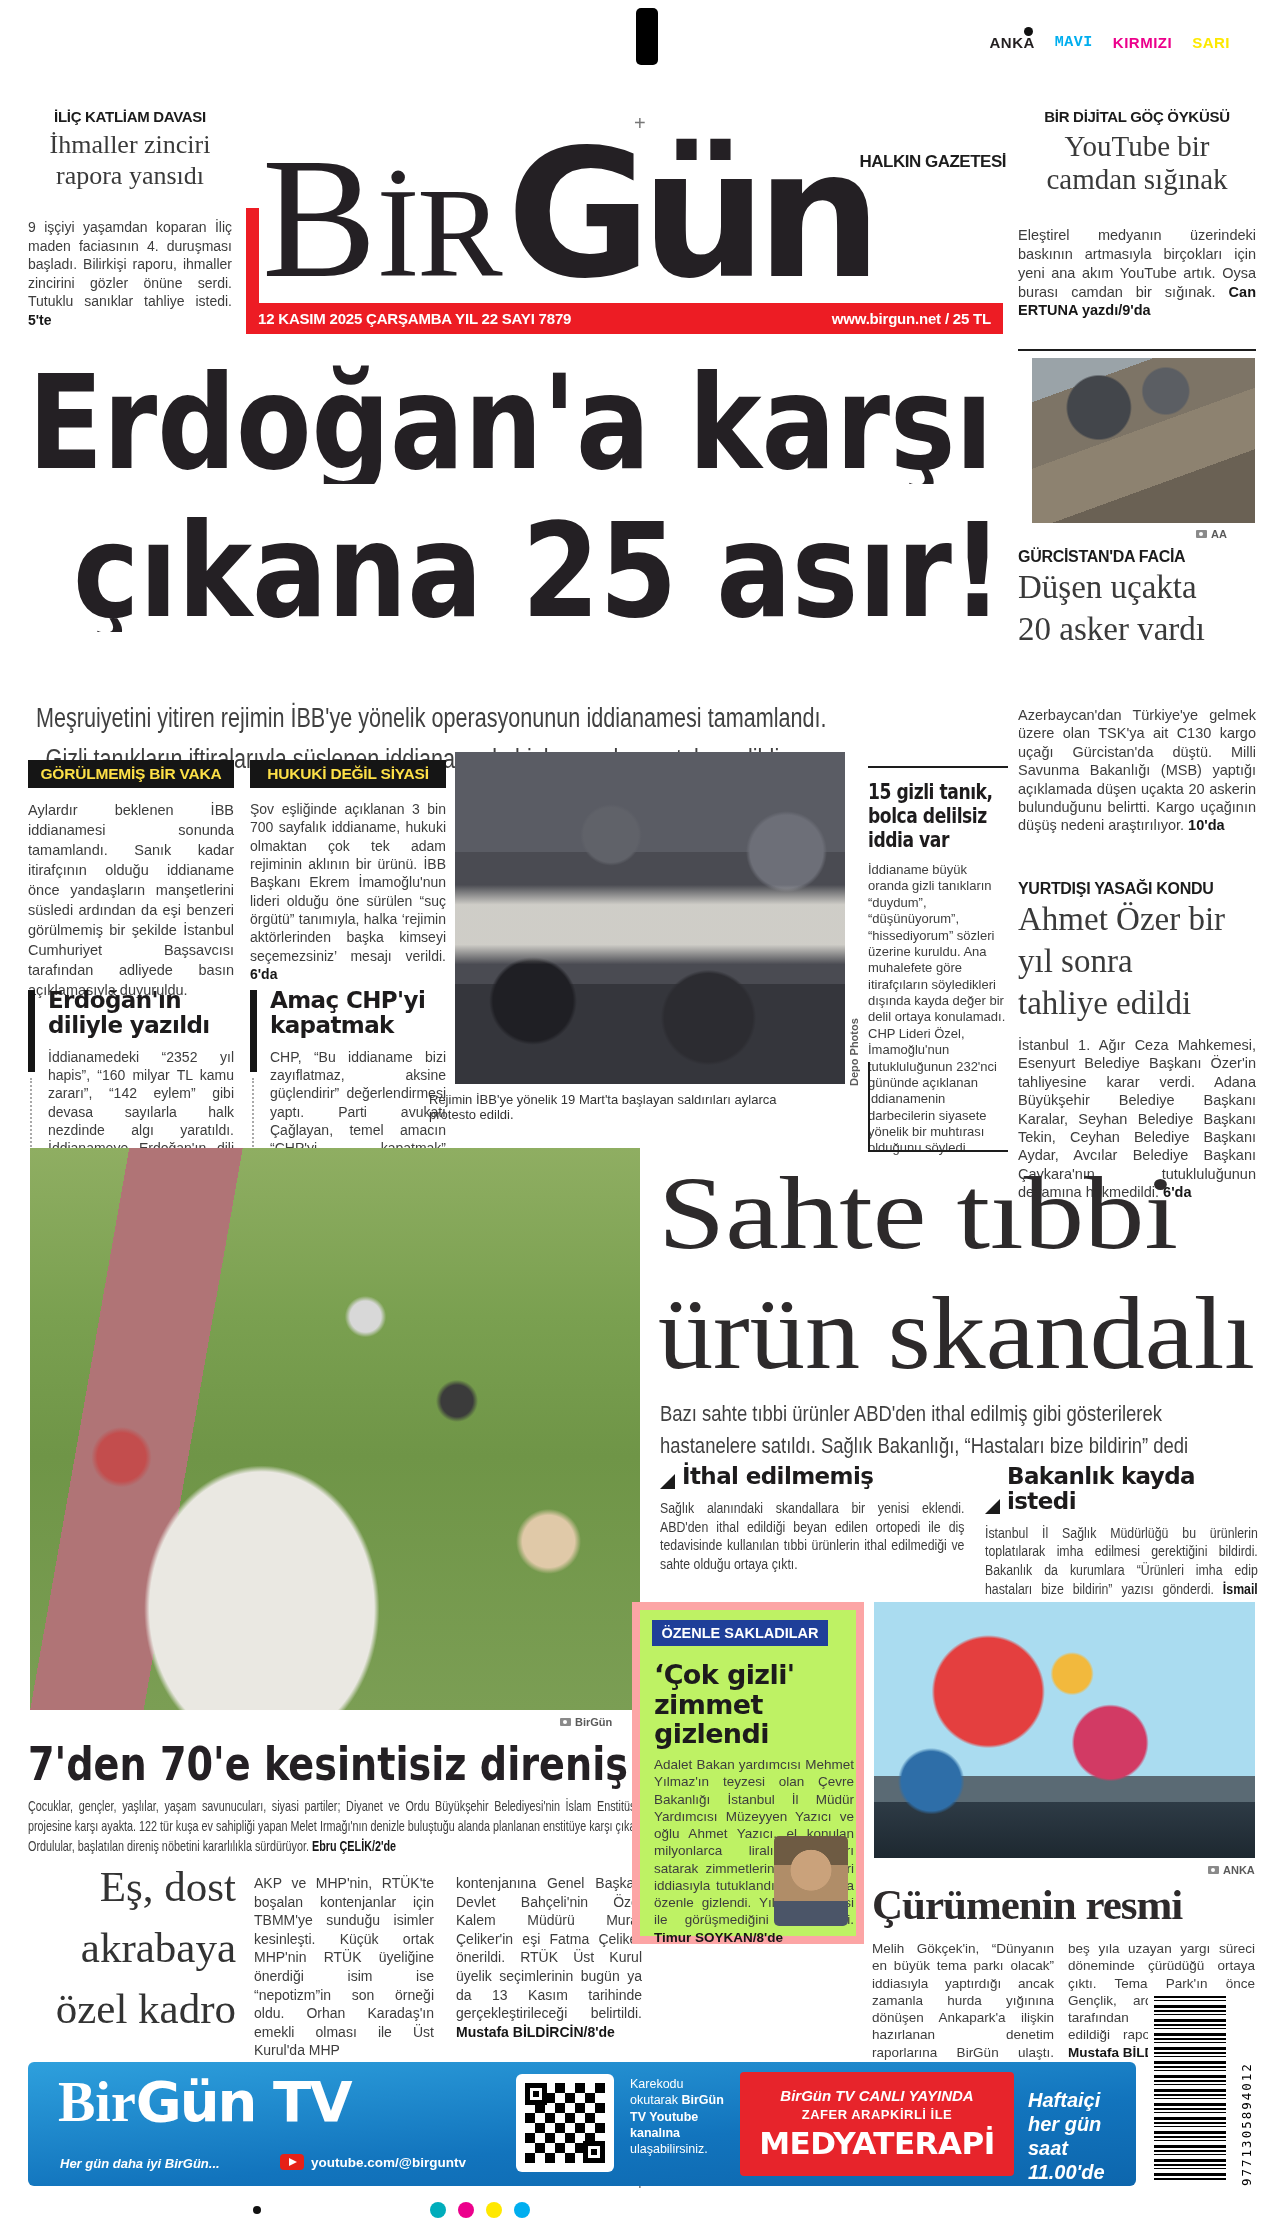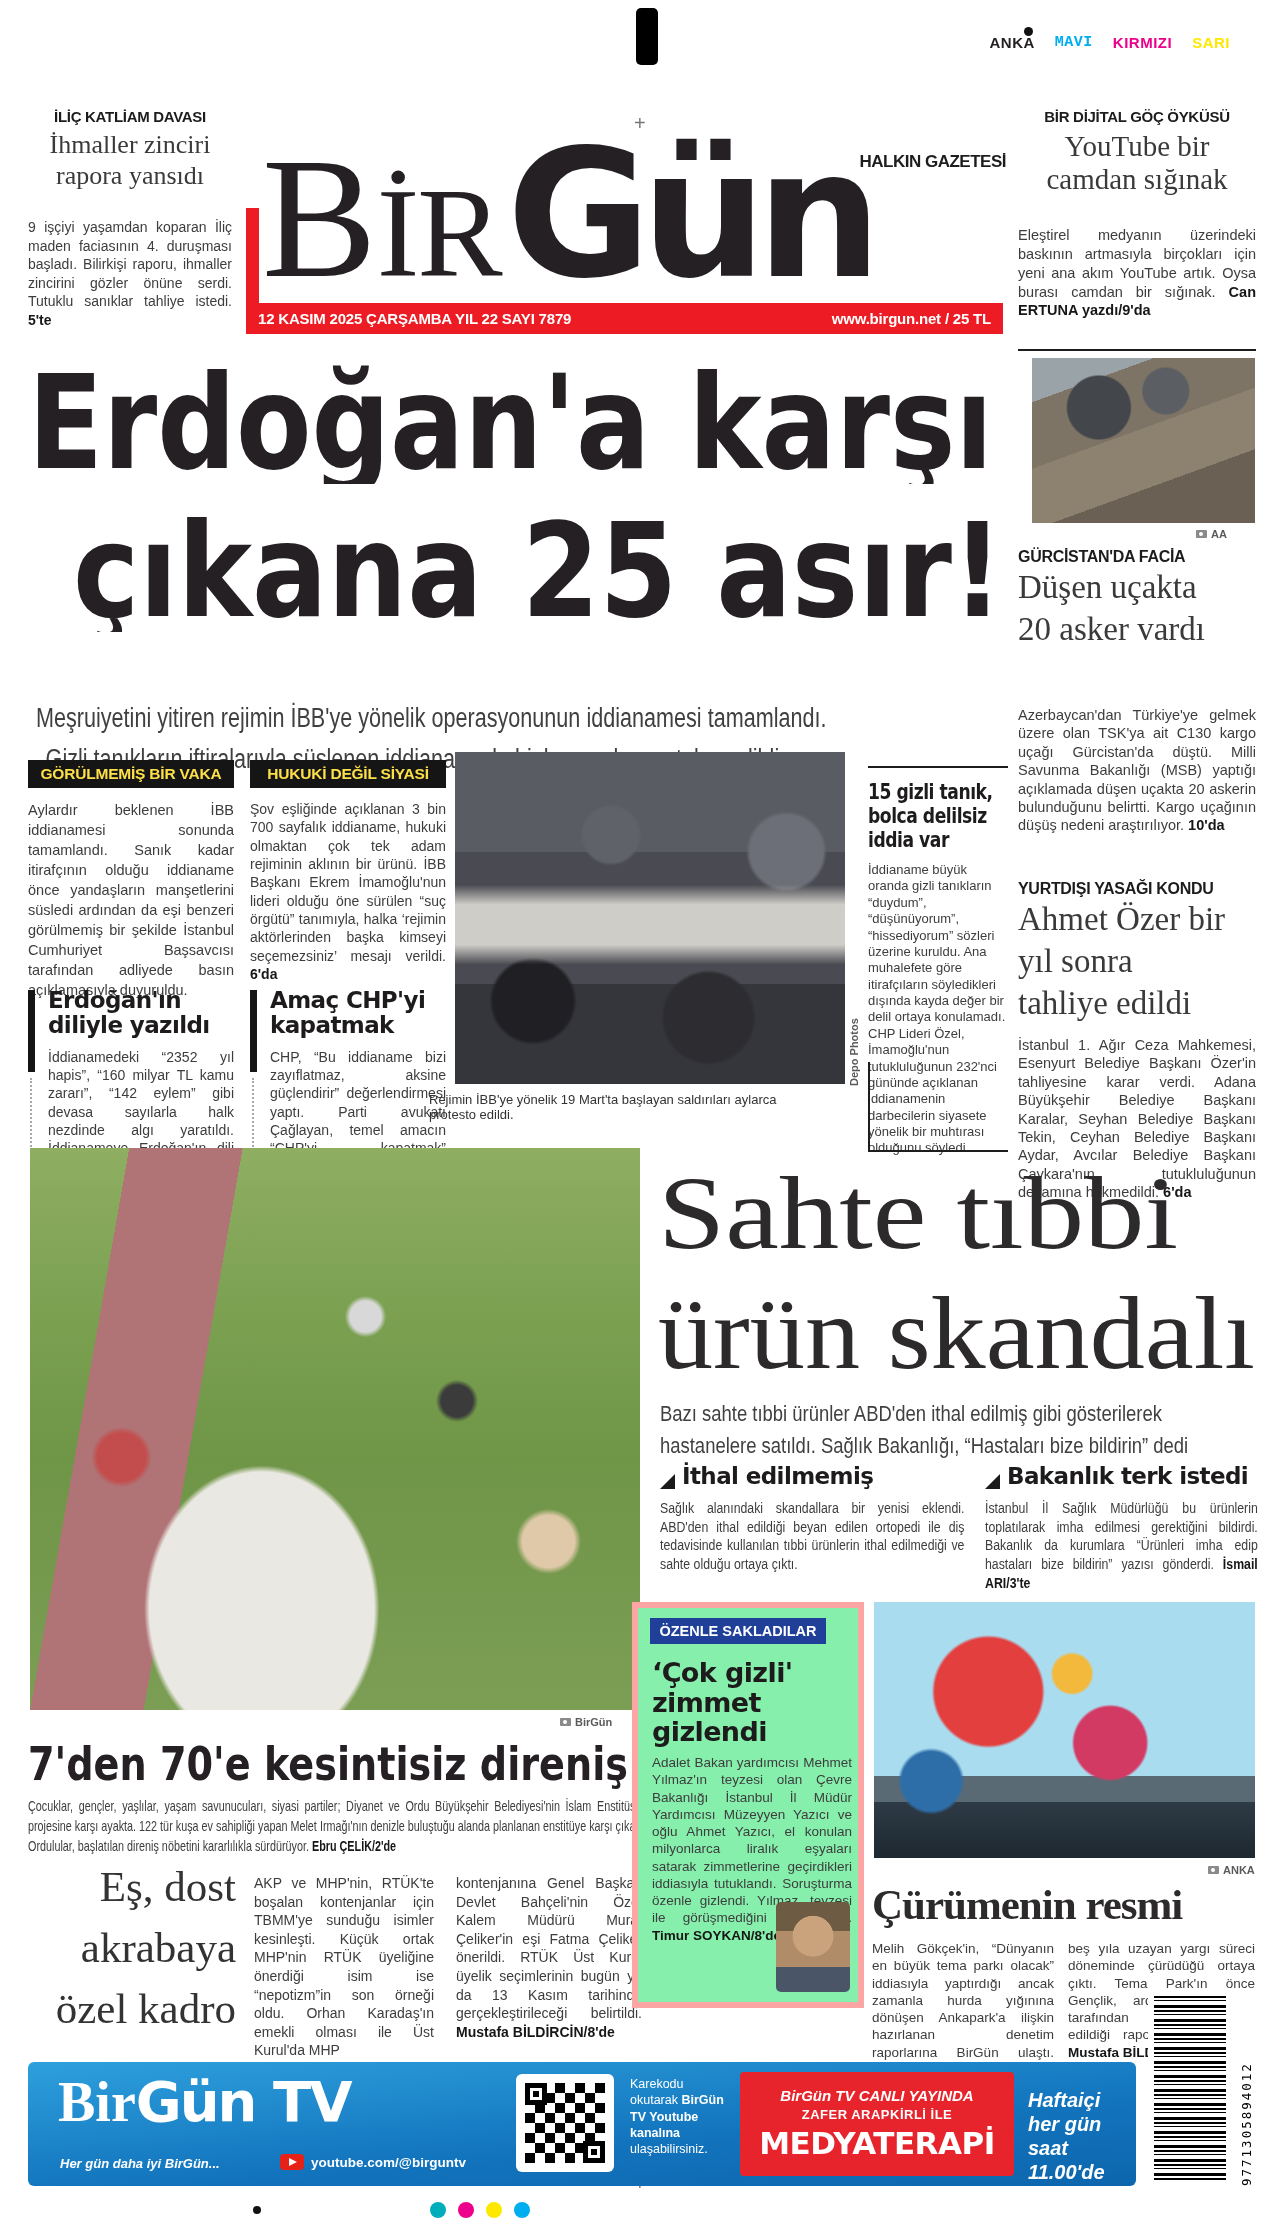--- a/index.html
+++ b/index.html
@@ -197,21 +197,21 @@
       <span class="tri"></span>
       <span class="boldhead" style="font-size:23px;">İthal edilmemiş</span>
     </div>
     <div class="cond" style="width:346px;transform:scaleX(0.88);margin-top:10px;">
       <p class="j" style="margin:0;font-size:14px;line-height:1.34;color:#3d3d3d;">Sağlık alanındaki skandallara bir yenisi eklendi. ABD'den ithal edildiği beyan edilen ortopedi ile diş tedavisinde kullanılan tıbbi ürünlerin ithal edilmediği ve sahte olduğu ortaya çıktı.</p>
     </div>
   </div>
   <div class="abs" style="left:985px;top:1464px;width:272px;">
     <div style="display:flex;align-items:flex-end;">
       <span class="tri"></span>
-      <span class="boldhead" style="font-size:23px;">Bakanlık terk istedi</span>
+      <span class="boldhead" style="font-size:23px;">Bakanlık kayda istedi</span>
     </div>
     <div class="cond" style="width:310px;transform:scaleX(0.88);margin-top:10px;">
       <p class="j" style="margin:0;font-size:14px;line-height:1.34;color:#3d3d3d;">
         <span>İstanbul İl Sağlık Müdürlüğü bu ürünlerin toplatılarak imha edilmesi gerektiğini bildirdi. Bakanlık da kurumlara “Ürünleri imha edip hastaları bize bildirin” yazısı gönderdi.</span>
         <b class="pgref">İsmail ARI/3'te</b>
       </p>
     </div>
   </div>
 
   <svg class="abs" style="left:28px;top:1734px;" width="620" height="56" viewBox="0 0 620 56">
@@ -230,21 +230,21 @@
     <div>Eş, dost</div>
     <div>akrabaya</div>
     <div>özel kadro</div>
   </div>
   <p class="abs j" style="left:254px;top:1874px;width:180px;margin:0;font-size:14px;line-height:1.33;color:#3d3d3d;">AKP ve MHP'nin, RTÜK'te boşalan kontenjanlar için TBMM'ye sunduğu isimler kesinleşti. Küçük ortak MHP'nin RTÜK üyeliğine önerdiği isim ise “nepotizm”in son örneği oldu. Orhan Karadaş'ın emekli olması ile Üst Kurul'da MHP</p>
   <p class="abs j" style="left:456px;top:1874px;width:186px;margin:0;font-size:14px;line-height:1.33;color:#3d3d3d;">
     <span>kontenjanına Genel Başkan Devlet Bahçeli'nin Özel Kalem Müdürü Murat Çeliker'in eşi Fatma Çeliker önerildi. RTÜK Üst Kurul üyelik seçimlerinin bugün ya da 13 Kasım tarihinde gerçekleştirileceği belirtildi.</span>
     <b class="pgref">Mustafa BİLDİRCİN/8'de</b>
   </p>
 
-  <div class="abs" style="left:632px;top:1602px;width:232px;height:406px;border:6px solid #fca5a5;box-sizing:border-box;background:#86efac;">
+  <div class="abs" style="left:632px;top:1602px;width:232px;height:342px;border:8px solid #fca5a5;box-sizing:border-box;background:#bef264;">
     <div style="position:absolute;left:12px;top:10px;width:176px;background:#1f3f99;color:#fff;font-weight:bold;
                 font-size:14.5px;text-align:center;padding:5px 0;">ÖZENLE SAKLADILAR</div>
     <div class="boldhead" style="position:absolute;left:14px;top:50px;width:200px;font-size:27px;line-height:1.1;">‘Çok gizli' zimmet gizlendi</div>
     <p class="j" style="position:absolute;left:14px;top:146px;width:200px;margin:0;font-size:13.5px;line-height:1.28;color:#3d3d3d;">
       <span>Adalet Bakan yardımcısı Mehmet Yılmaz'ın teyzesi olan Çevre Bakanlığı İstanbul İl Müdür Yardımcısı Müzeyyen Yazıcı ve oğlu Ahmet Yazıcı, el konulan milyonlarca liralık eşyaları satarak zimmetlerine geçirdikleri iddiasıyla tutuklandı. Soruşturma özenle gizlendi. Yılmaz, teyzesi ile görüşmediğini ifade etti.</span>
       <b class="pgref">Timur SOYKAN/8'de</b>
     </p>
     <div class="photo" style="position:absolute;right:8px;bottom:10px;width:74px;height:90px;border-radius:5px;
                 background:
                   radial-gradient(circle at 50% 38%,#caa27b 0 30%,rgba(0,0,0,0) 31%),

